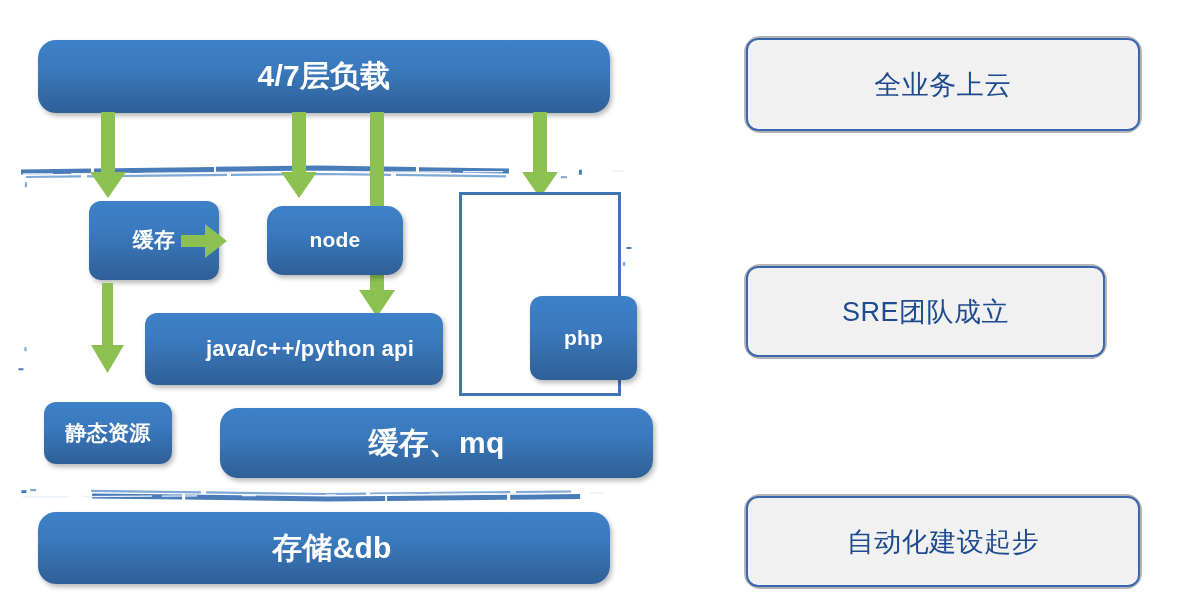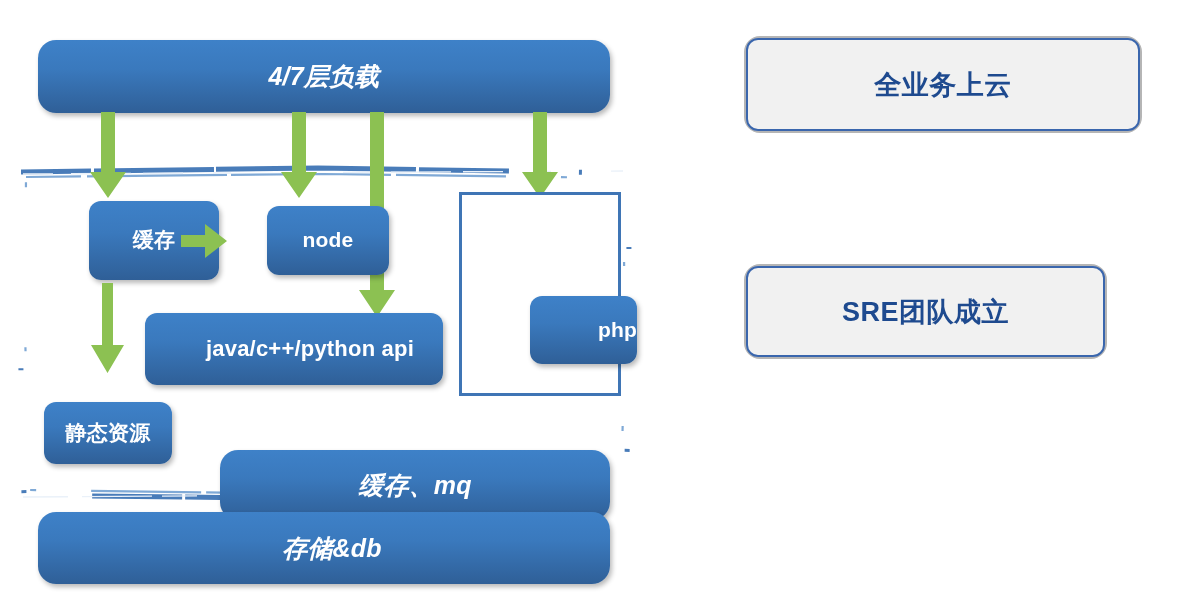--- a/index.html
+++ b/index.html
@@ -71,40 +71,39 @@
   }
   .arrow svg { display: block; overflow: visible; }
 
   
   .pill {
     position: absolute;
     box-sizing: border-box;
     border: 2px solid #b5b5b5;
     border-radius: 16px;
     background: #ffffff;
-    font-weight: bold;
   }
   .pill-inner {
     box-sizing: border-box;
     width: 100%;
     height: 100%;
     border: 2px solid #3a66ad;
     border-radius: 12px;
     background: #f1f1f1;
     display: flex;
     align-items: center;
     justify-content: center;
     color: #1e4a8f;
     font-size: 27px;
     letter-spacing: 0.5px;
     user-select: none;
   }
 
   
-  .fs-lb   { font-size: 25px; font-style: italic; }
+  .fs-lb   { font-size: 30px; }
   .fs-mid  { font-size: 22px; }
   .fs-node { font-size: 21px; margin-left: 45px; }
   .fs-small{ font-size: 21px; }
 </style>
 </head>
 <body>
 
 <div id="canvas">
 
   <div class="node r-lg fs-lb" style="left:38px; top:40px; width:572px; height:73px;">
@@ -148,60 +147,65 @@
   <div class="node r-sm fs-node" style="left:44px; top:201px; width:130px; height:79px;">
     <span>缓存</span>
   </div>
 
   <div class="arrow" style="left:181px; top:224px; width:46px; height:34px;">
     <svg width="46" height="34" viewBox="0 0 46 34">
       <path d="M0,11 L24,11 L24,0 L46,17 L24,34 L24,23 L0,23 Z" fill="#8cc152"></path>
     </svg>
   </div>
 
-  <div class="node r-sm fs-node" style="left:222px; top:206px; width:122px; height:69px;">
+  <div class="node r-sm fs-node" style="left:222px; top:206px; width:136px; height:69px;border-radius:16px;">
     <span>node</span>
   </div>
 
   <div class="arrow" style="left:88px; top:283px; width:40px; height:90px;">
     <svg width="40" height="90" viewBox="0 0 40 90">
       <path d="M14,0 L25,0 L25,62 L36,62 L19.5,90 L3,62 L14,62 Z" fill="#8cc152"></path>
     </svg>
   </div>
 
   <div class="node r-sm fs-mid" style="left:145px; top:313px; width:298px; height:72px;padding-left:32px;">
     <span>java/c++/python api</span>
   </div>
 
   <div class="plain-box" style="left:459px; top:192px; width:162px; height:204px;">
   </div>
 
 
-  <div class="node r-sm fs-node" style="left:485px; top:296px; width:107px; height:68px;justify-content:flex-end;">
+  <div class="node r-sm fs-node" style="left:485px; top:296px; width:107px; height:84px;">
     <span>php</span>
   </div>
 
   <div class="node r-sm fs-small" style="left:44px; top:402px; width:128px; height:62px;">
     <span>静态资源</span>
   </div>
 
-  <div class="node r-lg fs-lb" style="left:220px; top:408px; width:390px; height:70px;margin-top:42px;">
+  <div class="node r-lg fs-lb" style="left:220px; top:408px; width:433px; height:70px;">
     <span>缓存、mq</span>
   </div>
 
   <div class="node r-lg fs-lb" style="left:38px; top:512px; width:572px; height:72px;padding-left:16px;">
     <span>存储&amp;db</span>
   </div>
 
   <div class="pill" style="left:744px; top:36px; width:398px; height:97px;">
     <div class="pill-inner">
       <span>全业务上云</span>
     </div>
   </div>
 
   <div class="pill" style="left:744px; top:264px; width:363px; height:95px;">
     <div class="pill-inner">
       <span>SRE团队成立</span>
     </div>
   </div>
 
+  <div class="pill" style="left:744px; top:494px; width:398px; height:95px;">
+    <div class="pill-inner">
+      <span>自动化建设起步</span>
+    </div>
+  </div>
 
 </div>
 
 </body></html>

